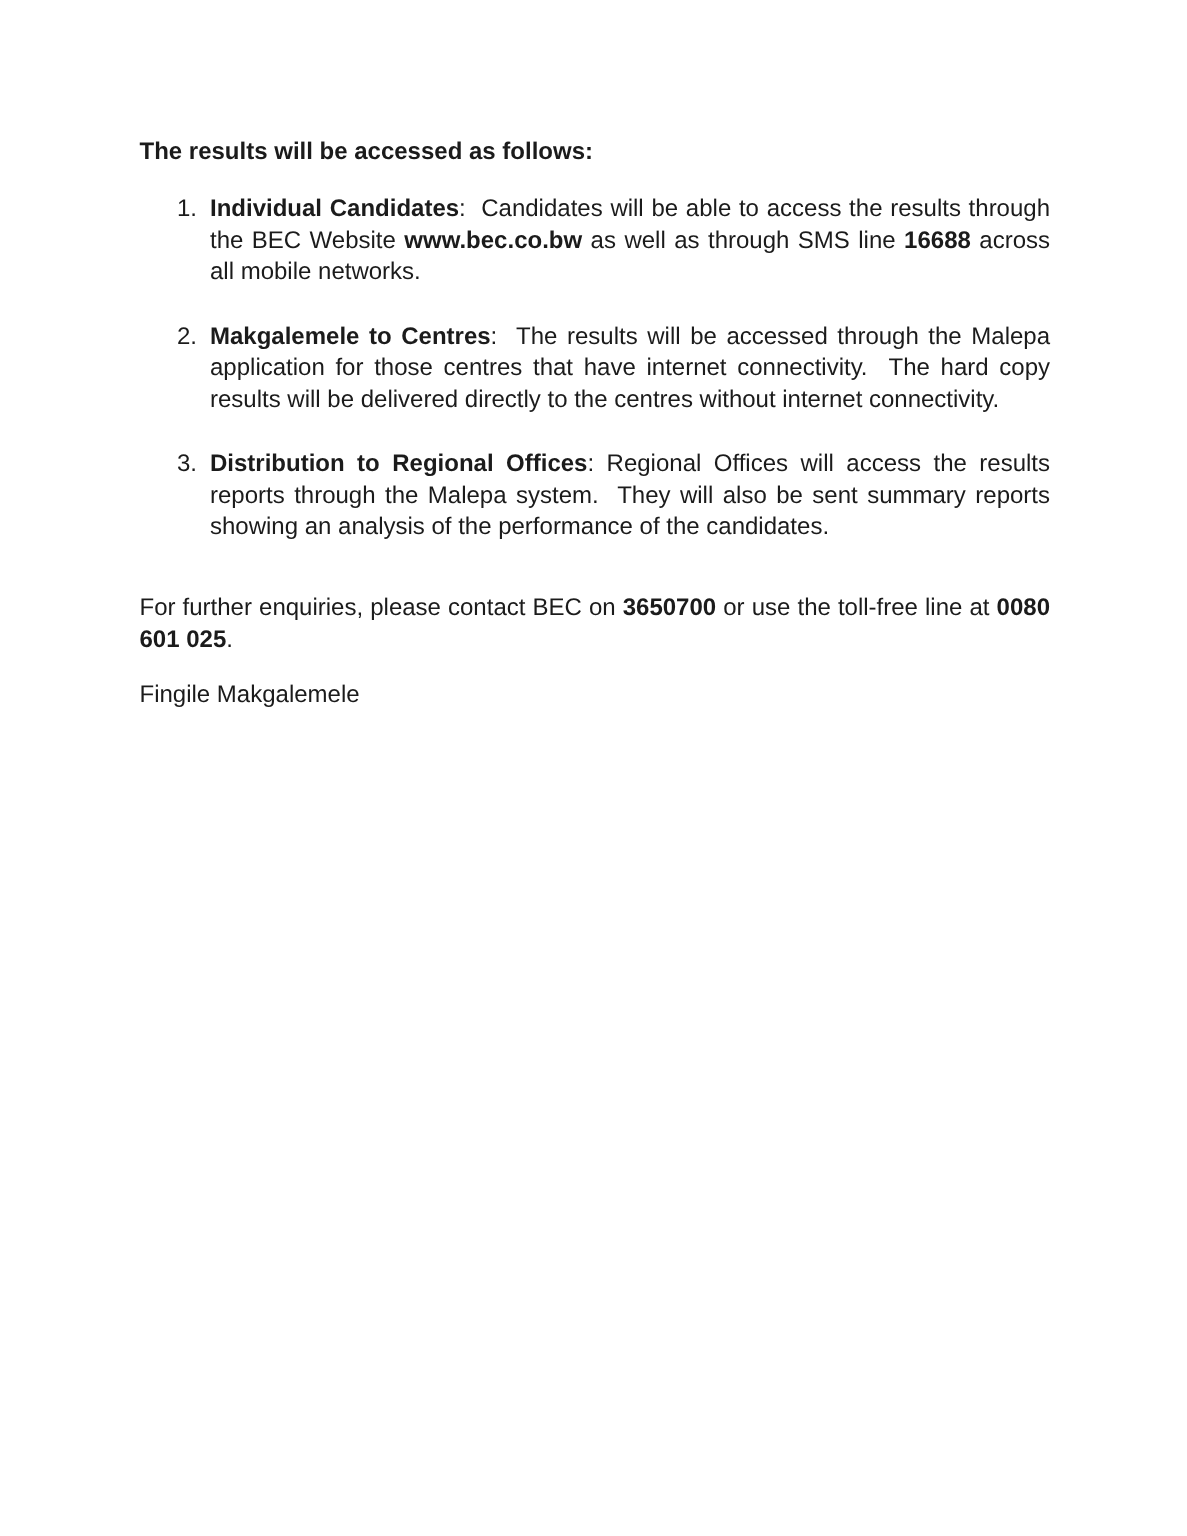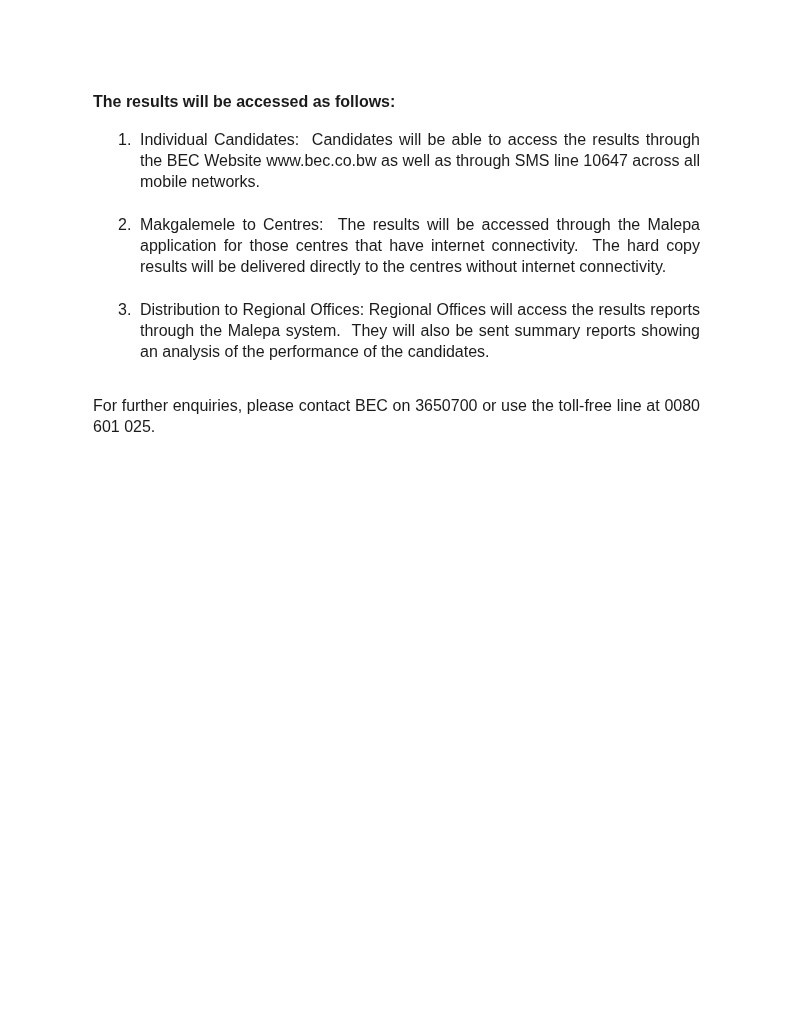--- a/index.html
+++ b/index.html
@@ -12,21 +12,21 @@
     font-size: 16px;
     line-height: 21px;
     color: #1b1b1b;
   }
   .page {
     width: 791px;
     height: 884px;
     background: #ffffff;
     padding: 91px 91px 0 93px;
   }
-  .b { font-weight: normal; }
+  .b { font-weight: bold; }
   .heading {
     font-weight: bold;
     margin-bottom: 17px;
   }
   .list {
     list-style: none;
     margin-bottom: 33px;
   }
   .item {
     position: relative;
@@ -48,27 +48,28 @@
 </style>
 </head>
 <body>
 
 <div class="page">
 
   <p class="heading">The results will be accessed as follows:</p>
 
   <ol class="list">
 
-    <li class="item"><span class="num">1.</span><span class="b">Individual Candidates</span><span>:&nbsp; Candidates will be able to access the results through the BEC Website </span><span class="b">www.bec.co.bw</span><span> as well as through SMS line </span><span class="b">10647</span><span> across all mobile networks.</span></li>
+    <li class="item"><span class="num">1.</span><span class="b">Individual Candidates</span><span>:&nbsp; Candidates will be able to access the results through the BEC Website </span><span class="b">www.bec.co.bw</span><span> as well as through SMS line </span><span class="b">16688</span><span> across all mobile networks.</span></li>
 
     <li class="item"><span class="num">2.</span><span class="b">Makgalemele to Centres</span><span>:&nbsp; The results will be accessed through the Malepa application for those centres that have internet connectivity.&nbsp; The hard copy results will be delivered directly to the centres without internet connectivity.</span></li>
 
     <li class="item"><span class="num">3.</span><span class="b">Distribution to Regional Offices</span><span>: Regional Offices will access the results reports through the Malepa system.&nbsp; They will also be sent summary reports showing an analysis of the performance of the candidates.</span></li>
 
   </ol>
 
   <p class="contact-para"><span>For further enquiries, please contact BEC on </span><span class="b">3650700</span><span> or use the toll-free line at </span><span class="b">0080 601 025</span><span>.</span></p>
 
 
   <div class="sig">
+    <p>Fingile Makgalemele</p>
   </div>
 
 </div>
 
 </body></html>

